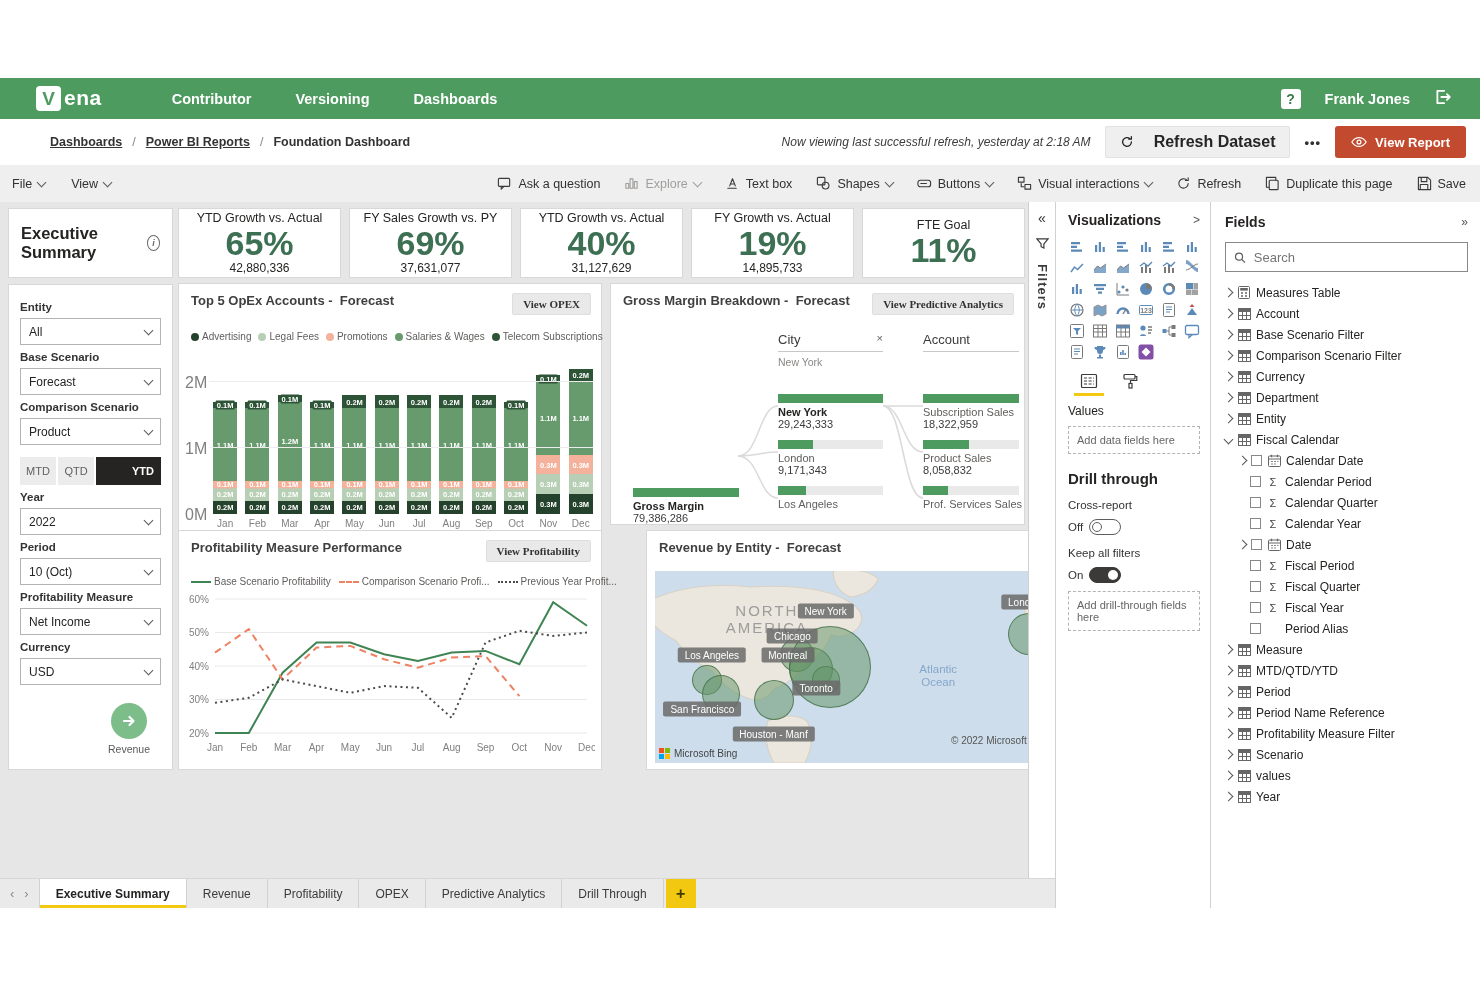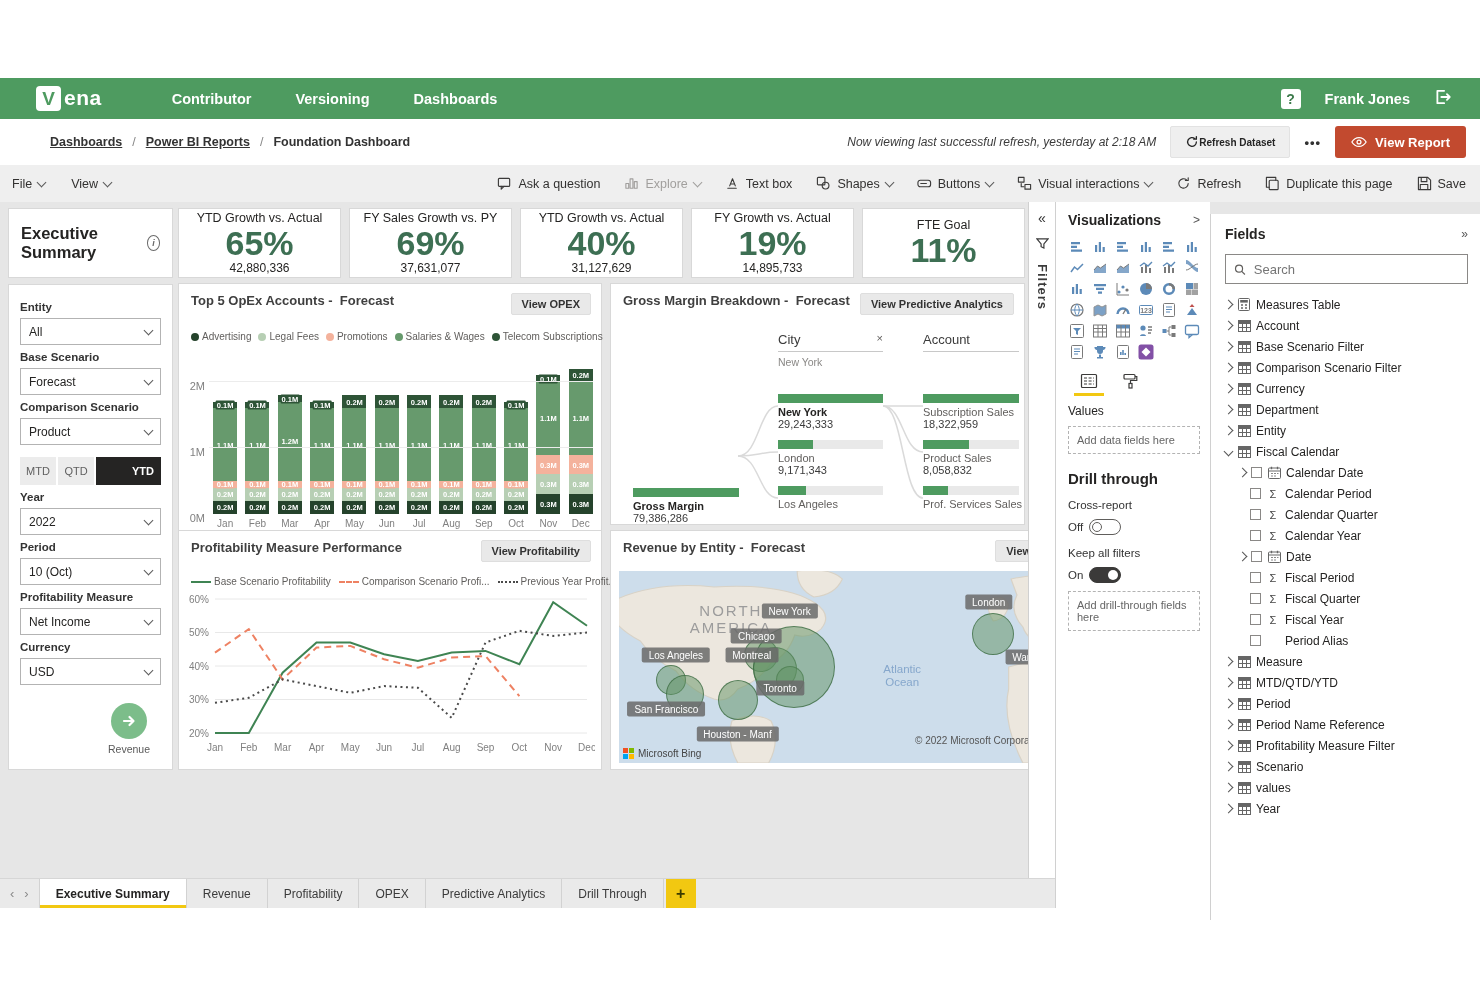--- a/index.html
+++ b/index.html
@@ -23,22 +23,22 @@
 
   
   #crumb-row{position:absolute;left:0;top:119px;width:1480px;height:46px;background:#fff;border-bottom:1px solid #e3e3e3;
              display:flex;align-items:center;}
   #breadcrumb{display:flex;align-items:center;margin-left:50px;font-size:12.5px;font-weight:bold;color:#333;}
   .crumb{ text-decoration:underline;}
   .crumb-sep{margin:0 10px;color:#888;font-weight:normal;}
   .crumb-cur{text-decoration:none;}
   #crumb-right{margin-left:auto;display:flex;align-items:center;margin-right:14px;gap:14px;}
   .refresh-note{font-style:italic;font-size:12px;color:#3b3b3b;}
-  .btn-gray{display:flex;align-items:center;gap:0;background:#efefef;border:1px solid #e2e2e2;border-radius:2px;
-            height:30px;padding:0 14px;font-size:10px;font-weight:bold;color:#252525;}
+  .btn-gray{display:flex;align-items:center;gap:20px;background:#efefef;border:1px solid #e2e2e2;border-radius:2px;
+            height:30px;padding:0 14px;font-size:16px;font-weight:bold;color:#252525;}
   .more-dots{font-size:13px;letter-spacing:1px;color:#333;font-weight:bold;}
   .btn-orange{display:flex;align-items:center;gap:8px;background:#c24a2f;border-radius:3px;height:32px;padding:0 16px;
               font-size:13px;font-weight:bold;color:#fff;}
 
   
   #toolbar{position:absolute;left:0;top:165px;width:1480px;height:37px;background:#efefef;border-bottom:1px solid #dcdcdc;
            display:flex;align-items:center;font-size:12.5px;color:#323130;}
   #toolbar-left{display:flex;align-items:center;gap:26px;margin-left:12px;}
   #toolbar-right{display:flex;align-items:center;gap:24px;margin-left:auto;margin-right:14px;}
   .tb-item{display:flex;align-items:center;gap:6px;white-space:nowrap;}
@@ -46,21 +46,21 @@
   .tb-item svg{display:block;}
   .chev{display:inline-block;width:6px;height:6px;border-right:1.4px solid #5a5a5a;border-bottom:1.4px solid #5a5a5a;
         transform:rotate(45deg);margin-top:-3px;}
   .tb-item.disabled .chev{border-color:#a19f9d;}
 
   
   #canvas{position:absolute;left:0;top:202px;width:1480px;height:706px;background:#e6e6e6;}
   .card{position:absolute;background:#fff;border:1px solid #d8d8d8;box-sizing:border-box;}
   .card-title{font-size:13px;font-weight:bold;color:#3f3f3f;white-space:pre;}
   .card-head{display:flex;justify-content:space-between;align-items:flex-start;padding:9px 10px 0 12px;}
-  .chip-btn{background:#e9e9e9;border:1px solid #dedede;font-size:11px;font-weight:bold;color:#333;padding:4px 10px;border-radius:2px;white-space:nowrap;}
+  .chip-btn{background:#e9e9e9;border:1px solid #dedede;font-size:11px;font-weight:bold;color:#333;padding:4px 10px;border-radius:2px;white-space:nowrap;font-family:Liberation Serif, serif;}
 
   
   #fp-title-card{left:8px;top:6px;width:165px;height:70px;display:flex;align-items:center;justify-content:space-between;padding:0 12px;}
   #fp-title{font-size:16.5px;font-weight:bold;color:#252423;}
   .info-ic{width:14px;height:14px;border:1.2px solid #6a6a6a;border-radius:50%;font-size:9px;color:#6a6a6a;
            display:flex;align-items:center;justify-content:center;font-style:italic;font-weight:bold;}
   #fp-card{left:8px;top:82px;width:165px;height:486px;padding:10px 11px;}
   .f-label{font-size:11.5px;font-weight:bold;color:#333;margin:6px 0 5px;}
   .f-select{display:flex;justify-content:space-between;align-items:center;border:1px solid #b3b3b3;background:#fff;
             height:25px;padding:0 8px;font-size:12px;color:#252423;margin-bottom:4px;}
@@ -78,21 +78,21 @@
   .kpi-value{font-size:34px;font-weight:600;color:#3d6f53;line-height:36px;}
   .kpi-sub{font-size:12px;color:#252423;}
 
   
   #opex-card{left:178px;top:81px;width:424px;height:262px;}
   #opex-legend{display:flex;gap:7px;align-items:center;padding:16px 0 0 12px;flex-wrap:nowrap;}
   .lg-item{display:flex;align-items:center;gap:3px;font-size:10px;color:#605e5c;white-space:nowrap;}
   .lg-dot{width:8px;height:8px;border-radius:50%;}
   #opex-plot{position:absolute;left:30px;right:8px;top:96px;bottom:30px;}
   .gridline{position:absolute;left:0;right:0;height:1px;background:#ececec;}
-  .ytick{position:absolute;left:-24px;width:20px;text-align:right;font-size:11px;color:#808080;transform:translateY(5px);}
+  .ytick{position:absolute;left:-24px;width:20px;text-align:center;font-size:16px;color:#808080;transform:translateY(5px);}
   #opex-bars{position:absolute;left:4px;right:0;top:0;bottom:0;display:flex;align-items:flex-end;gap:8px;}
   .bar-col{flex:1;display:flex;flex-direction:column;align-items:center;justify-content:flex-end;height:100%;position:relative;}
   .bar-stack{width:24px;display:flex;flex-direction:column-reverse;}
   .bar-seg{position:relative;width:100%;}
   .seg-chip{position:absolute;left:50%;top:50%;transform:translate(-50%,-50%);font-size:7.5px;font-weight:bold;color:#fff;
             padding:0 1px;border-radius:1px;line-height:9px;white-space:nowrap;}
   .bar-month{position:absolute;top:100%;margin-top:4px;font-size:10px;color:#808080;}
 
   
   #gm-card{left:610px;top:81px;width:415px;height:242px;overflow:hidden;}
@@ -106,21 +106,21 @@
   .dt-lab.bold{font-weight:bold;color:#252423;}
   .dt-val{font-size:11px;color:#3b3b3b;}
 
   
   #profit-card{left:178px;top:328px;width:424px;height:240px;}
   #profit-legend{display:flex;gap:8px;align-items:center;padding:14px 0 0 12px;}
   .lg-line{width:20px;height:0;border-top-width:2px;}
   #profit-plot{position:absolute;left:6px;top:60px;}
 
   
-  #map-card{left:610px;top:328px;width:492px;height:240px;}
+  #map-card{left:646px;top:328px;width:492px;height:240px;}
   #map-box{position:absolute;left:8px;right:8px;top:40px;bottom:6px;background:#cdddeb;overflow:hidden;}
   .map-region{position:absolute;color:#9c9c9c;font-size:15px;letter-spacing:2px;line-height:17px;text-align:center;}
   .map-ocean{position:absolute;color:#86a7cc;font-size:11.5px;text-align:center;line-height:13px;}
   .bubble{position:absolute;border-radius:50%;background:rgba(96,146,98,.5);border:1.5px solid rgba(58,105,64,.75);transform:translate(-50%,-50%);}
   .map-chip{position:absolute;background:rgba(106,106,106,.85);color:#fff;font-size:10px;padding:2px 7px;border-radius:2px;white-space:nowrap;transform:translate(-50%,-50%);}
   #map-attr-l{position:absolute;left:4px;bottom:4px;display:flex;align-items:center;gap:4px;font-size:10px;color:#444;}
   .bing-grid{display:grid;grid-template-columns:5px 5px;grid-template-rows:5px 5px;gap:1px;}
   #map-attr-r{position:absolute;right:4px;bottom:4px;display:flex;align-items:center;gap:6px;font-size:10px;color:#555;}
   .terms-chip{background:#1b6ec2;color:#fff;padding:13px 5px;font-size:10px;}
 
@@ -146,21 +146,21 @@
   .drill-lab{font-size:11.5px;color:#333;margin-top:12px;}
   .toggle-row{display:flex;align-items:center;gap:6px;margin-top:8px;font-size:11.5px;color:#333;}
   .tg{width:30px;height:14px;border-radius:8px;position:relative;}
   .tg.off{border:1px solid #605e5c;background:#fff;}
   .tg.off::before{content:'';position:absolute;left:2px;top:2px;width:10px;height:10px;border-radius:50%;background:#fff;border:1px solid #605e5c;box-sizing:border-box;}
   .tg.on{background:#fff;border:1px solid #3b3a39;}
   .tg.on{background:#3b3a39;}
   .tg.on::before{content:'';position:absolute;right:2px;top:2px;width:10px;height:10px;border-radius:50%;background:#fff;}
 
   
-  #fields-panel{position:absolute;left:1210px;top:12px;width:270px;height:706px;background:#fff;border-left:1px solid #d0d0d0;
+  #fields-panel{position:absolute;left:1210px;top:0;width:270px;height:706px;background:#fff;border-left:1px solid #d0d0d0;
                 box-sizing:border-box;padding:12px 12px 0 14px;overflow:hidden;}
   #field-search{display:flex;align-items:center;gap:6px;border:1px solid #8a8886;height:28px;margin-top:12px;padding:0 8px;}
   #field-search input{border:none;outline:none;font-size:13px;width:100%;font-family:"Liberation Sans",sans-serif;color:#333;background:transparent;}
   #field-list{margin-top:10px;}
   .f-row{display:flex;align-items:center;height:21px;font-size:12px;color:#252423;gap:5px;}
   .f-row.lvl1{padding-left:14px;}
   .fchev{width:6px;height:6px;border-right:1.3px solid #555;border-bottom:1.3px solid #555;display:inline-block;flex:none;}
   .fchev.r{transform:rotate(-45deg);}
   .fchev.d{transform:rotate(45deg);}
   .fchev.none{border:none;}

